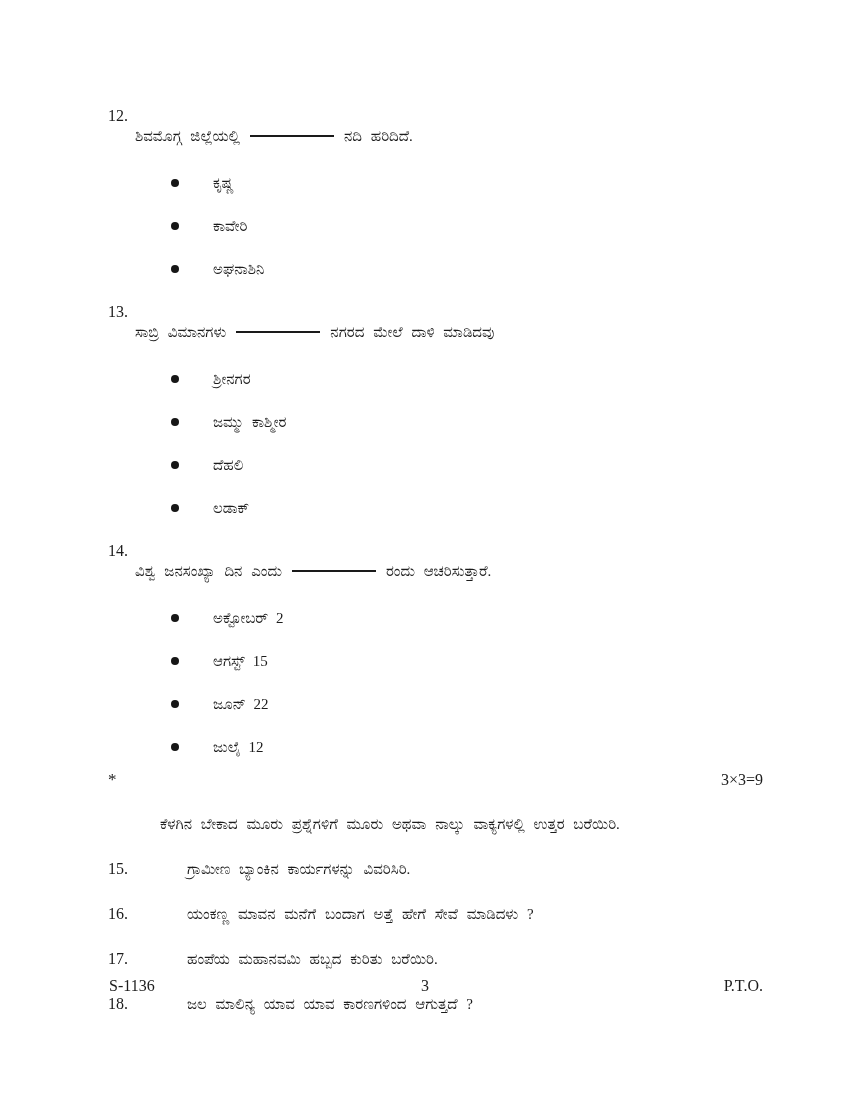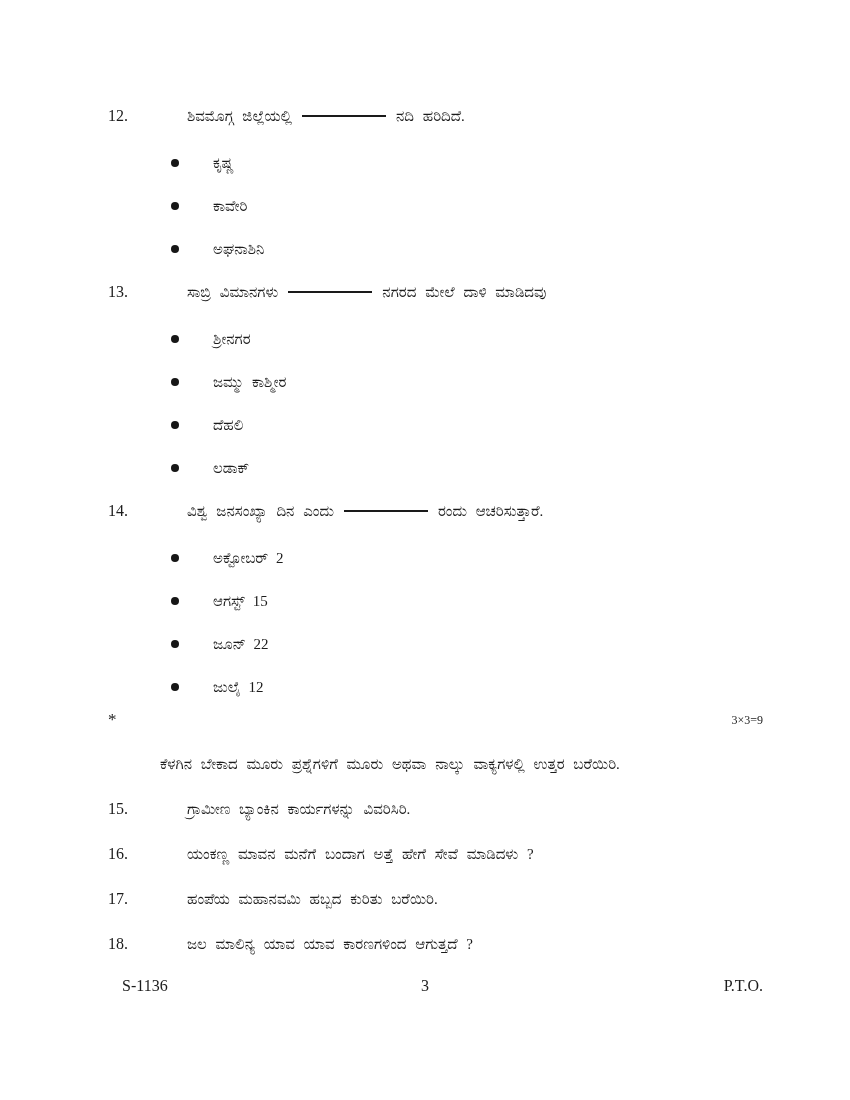--- a/index.html
+++ b/index.html
@@ -18,20 +18,21 @@
   }
   .content {
     box-sizing: border-box;
     padding: 106px 87px 0 108px;
   }
   .q-row {
     display: flex;
     align-items: flex-start;
     margin-bottom: 27px;
     line-height: 20px;
+    flex-direction: column;
   }
   .q-num {
     width: 52px;
     flex-shrink: 0;
     font-size: 16px;
     font-family: "Liberation Serif", serif;
   }
   .q-text {
     font-size: 15px;
     word-spacing: 5px;
@@ -84,21 +85,21 @@
     font-family: "Liberation Serif", serif;
   }
   .instr-text {
     font-size: 15px;
     word-spacing: 5px;
     flex: 1;
     margin-top: 44px;
   }
   .marks {
     margin-left: auto;
-    font-size: 12px;
+    font-size: 16px;
     font-family: "Liberation Serif", serif;
     white-space: nowrap;
     padding-left: 8px;
   }
   .sq-row {
     display: flex;
     align-items: flex-end;
     margin-bottom: 25px;
     line-height: 20px;
   }
@@ -106,21 +107,21 @@
     position: absolute;
     top: 977px;
     left: 0;
     width: 850px;
     height: 22px;
     font-size: 16px;
     font-family: "Liberation Serif", serif;
   }
   .footer-left {
     position: absolute;
-    left: 122px;
+    left: 109px;
     top: 0;
   }
   .footer-center {
     position: absolute;
     left: 0;
     width: 100%;
     text-align: center;
     top: 0;
   }
   .footer-right {

